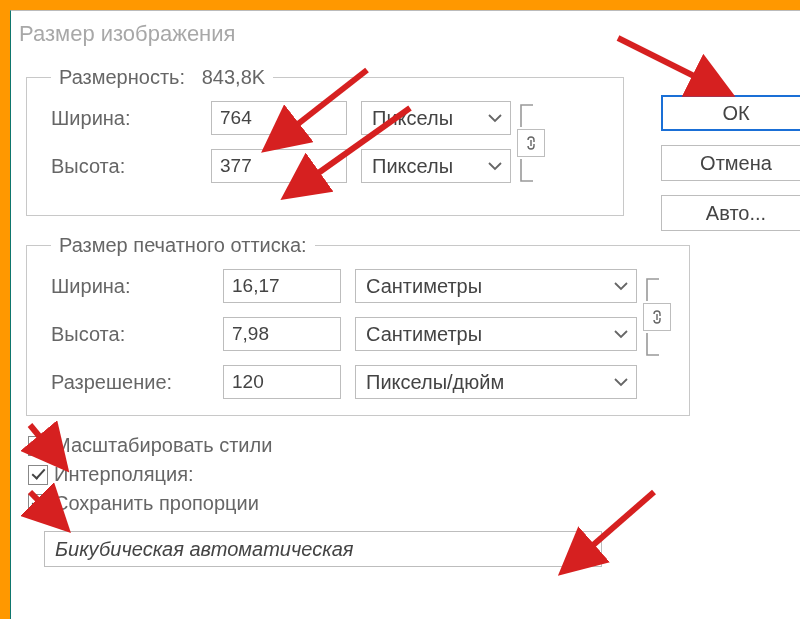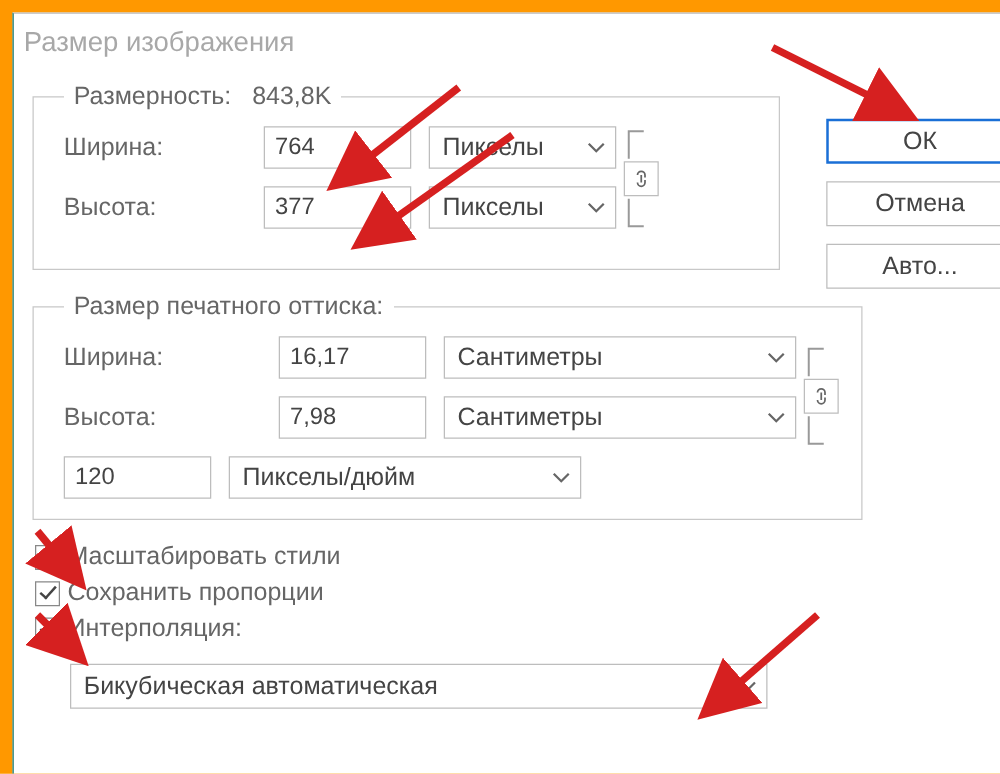--- a/index.html
+++ b/index.html
@@ -57,21 +57,21 @@
 
   .lbl {
     width: 160px;
     text-align: left;
     padding-right: 10px;
     color: #666;
   }
   .fs2 .lbl { width: 172px; }
 
   input.text {
-    width: 118px;
+    width: 136px;
     height: 34px;
     border: 1.5px solid #bdbdbd;
     padding: 2px 8px;
     font-family: inherit;
     font-size: 19px;
     color: #444;
     margin-right: 14px;
     background:#fff;
   }
   .fs2 input.text { width: 118px; }
@@ -126,23 +126,24 @@
     content:"";
     position:absolute;
     left:3px; top:3px;
     width:11px; height:5px;
     border-left:2.5px solid #444;
     border-bottom:2.5px solid #444;
     transform: rotate(-48deg);
   }
 
   .interp-select {
-    margin: 10px 0 0 30px;
+    margin: 10px 0 0 18px;
     width: 558px;
     height: 36px;
+    font-style: italic;
   }
 
   
   .btns {
     position: absolute;
     left: 650px;
     top: 84px;
     display:flex;
     flex-direction:column;
     gap:14px;
@@ -246,20 +247,21 @@
             <div class="select sel-md">
               <span>Сантиметры</span>
               <span class="chev">
                   <svg width="14" height="9">
                     <polyline points="1,1 7,7 13,1" stroke="#666" stroke-width="1.8" fill="none"></polyline>
                   </svg>
                 </span>
             </div>
           </div>
           <div class="row">
+            <div class="lbl">Разрешение:</div>
             <input class="text" value="120" style="">
             <div class="select sel-md">
               <span>Пикселы/дюйм</span>
               <span class="chev">
                   <svg width="14" height="9">
                     <polyline points="1,1 7,7 13,1" stroke="#666" stroke-width="1.8" fill="none"></polyline>
                   </svg>
                 </span>
             </div>
           </div>
@@ -280,25 +282,25 @@
       </div>
     </fieldset>
 
     
     <div class="chk-row">
       <div class="chkbox checked"></div>
       <span>Масштабировать стили</span>
     </div>
     <div class="chk-row">
       <div class="chkbox checked"></div>
-      <span>Сохранить пропорции</span>
+      <span>Интерполяция:</span>
     </div>
     <div class="chk-row">
       <div class="chkbox checked"></div>
-      <span>Интерполяция:</span>
+      <span>Сохранить пропорции</span>
     </div>
 
     <div class="select interp-select">
       <span>Бикубическая автоматическая</span>
       <span class="chev">
           <svg width="14" height="9">
             <polyline points="1,1 7,7 13,1" stroke="#666" stroke-width="1.8" fill="none"></polyline>
           </svg>
         </span>
     </div>

